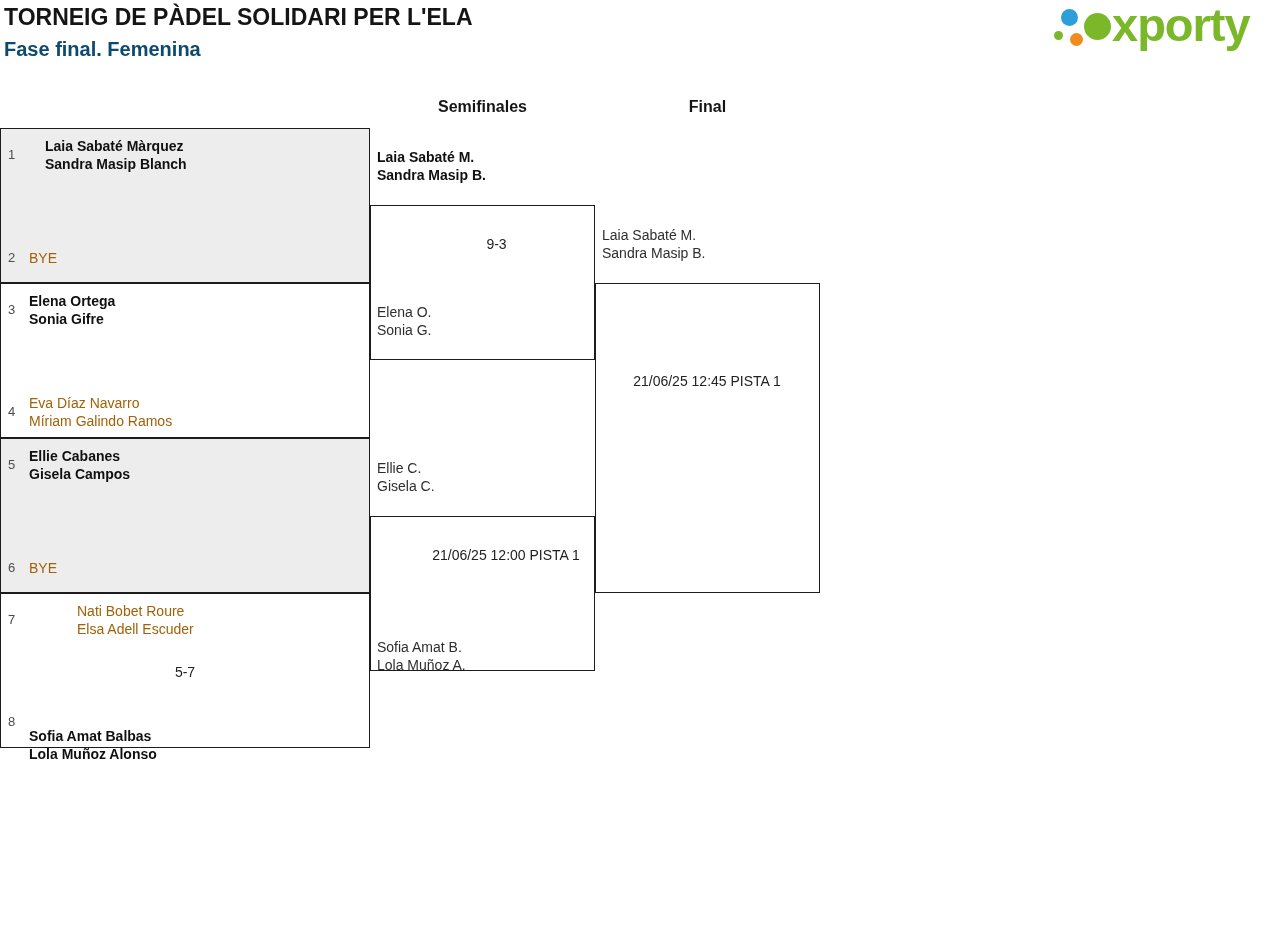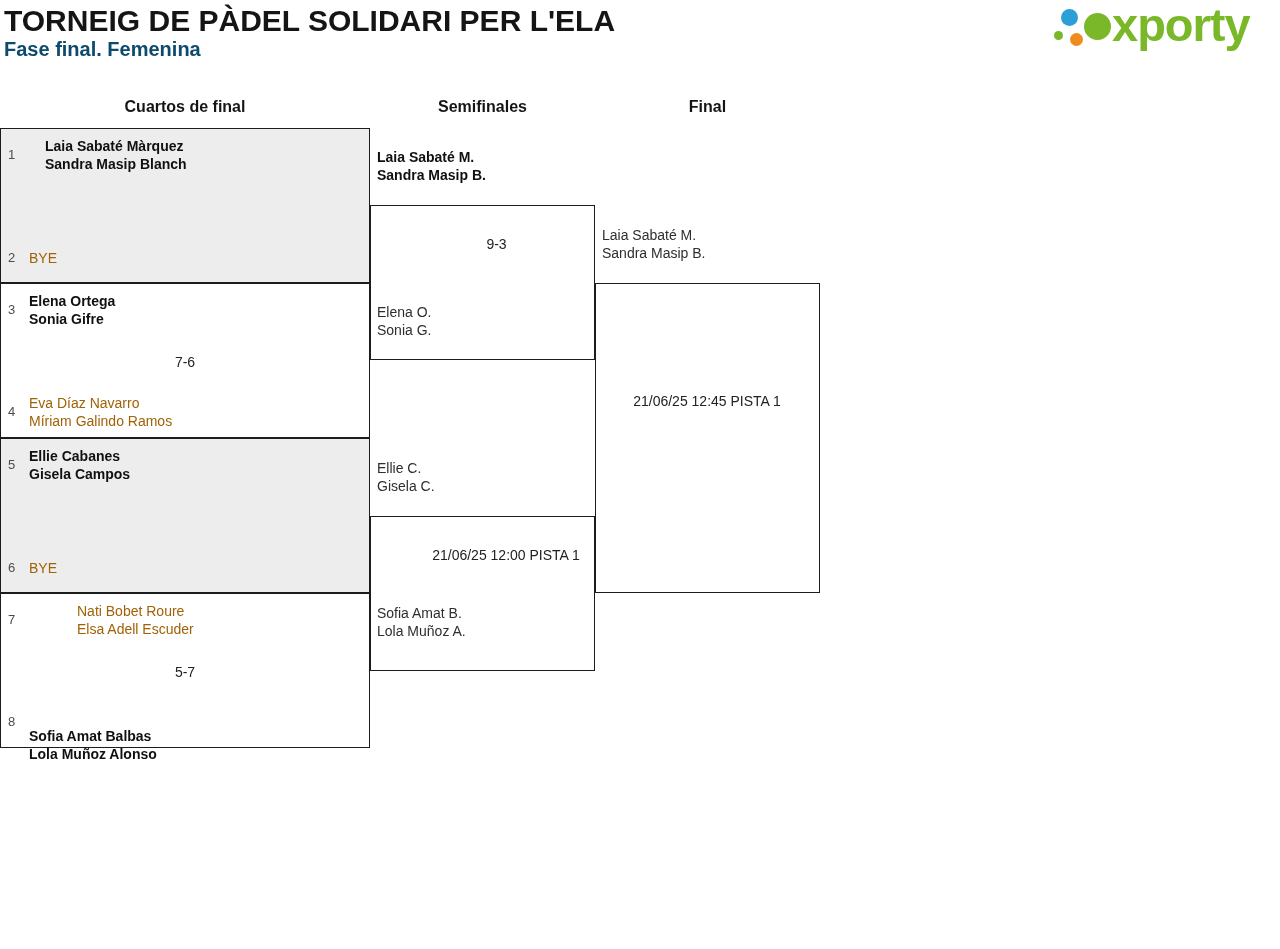--- a/index.html
+++ b/index.html
@@ -1,19 +1,19 @@
 <!DOCTYPE html>
 <html><head>
 <meta charset="utf-8">
 <style>
   * { margin:0; padding:0; box-sizing:border-box; }
   html, body { background:#ffffff; font-family:"Liberation Sans", sans-serif; }
   .stage { position:relative; width:1280px; height:949px; background:#fff; overflow:hidden; }
 
-  .title    { position:absolute; left:4px; top:4px;  font-size:30px; font-weight:bold; color:#151515; }
+  .title    { position:absolute; left:4px; top:4px;  font-size:23px; font-weight:bold; color:#151515; }
   .subtitle { position:absolute; left:4px; top:38px; font-size:20px; font-weight:bold; color:#0c4a6e; }
 
   .logo { position:absolute; left:1048px; top:3px; width:228px; height:62px; cursor:pointer; }
   .dot  { position:absolute; border-radius:50%; }
   .logo-text { position:absolute; left:64px; top:-6px; font-size:47px; font-weight:bold;
                color:#7ab829; letter-spacing:-1px; }
 
   .round-header { position:absolute; top:98px; font-size:16px; font-weight:bold;
                   color:#151515; text-align:center; }
 
@@ -38,21 +38,20 @@
   <div class="subtitle">Fase final. Femenina</div>
 
   <div class="logo">
     <span class="dot" style="left:13px; top:6px; width:17px; height:17px; background:#2d9fd8;"></span>
     <span class="dot" style="left:36px; top:10px; width:27px; height:27px; background:#7ab829;"></span>
     <span class="dot" style="left:22px; top:30px; width:13px; height:13px; background:#f08c1e;"></span>
     <span class="dot" style="left:6px; top:28px; width:9px; height:9px; background:#7ab829;"></span>
     <span class="logo-text">xporty</span>
   </div>
 
-  <div class="round-header" style="left:0; width:370px;">Cuartos de final</div>
   <div class="round-header" style="left:370px; width:225px;">Semifinales</div>
   <div class="round-header" style="left:595px; width:225px;">Final</div>
 
   <div class="box gray" style="left:0; top:128px; width:370px; height:155px;">
     <div class="seed" style="top:8px; line-height:36px;">1</div>
     <div class="team winner" style="top:8px;margin-left:16px;">
       <div>Laia Sabaté Màrquez</div>
       <div>Sandra Masip Blanch</div>
     </div>
     <div class="seed" style="top:120px; line-height:18px;">2</div>
@@ -60,21 +59,20 @@
       <div>BYE</div>
     </div>
   </div>
 
   <div class="box" style="left:0; top:283px; width:370px; height:155px;">
     <div class="seed" style="top:8px; line-height:36px;">3</div>
     <div class="team winner" style="top:8px;">
       <div>Elena Ortega</div>
       <div>Sonia Gifre</div>
     </div>
-    <div class="score" style="left:0; top:69px; width:368px;">7-6</div>
     <div class="seed" style="top:110px; line-height:36px;">4</div>
     <div class="team" style="top:110px;">
       <div>Eva Díaz Navarro</div>
       <div>Míriam Galindo Ramos</div>
     </div>
   </div>
 
   <div class="box gray" style="left:0; top:438px; width:370px; height:155px;">
     <div class="seed" style="top:8px; line-height:36px;">5</div>
     <div class="team winner" style="top:8px;">
@@ -111,25 +109,25 @@
     <div>Elena O.</div>
     <div>Sonia G.</div>
   </div>
 
   <div class="box" style="left:370px; top:516px; width:225px; height:155px;"></div>
   <div class="flo" style="left:377px; top:459px;">
     <div>Ellie C.</div>
     <div>Gisela C.</div>
   </div>
   <div class="score" style="left:370px; top:546px; width:272px;">21/06/25 12:00 PISTA 1</div>
-  <div class="flo" style="left:377px; top:604px;">
+  <div class="flo" style="left:377px; top:638px;">
     <div>Sofia Amat B.</div>
     <div>Lola Muñoz A.</div>
   </div>
 
   <div class="box" style="left:595px; top:283px; width:225px; height:310px;"></div>
   <div class="flo" style="left:602px; top:226px;">
     <div>Laia Sabaté M.</div>
     <div>Sandra Masip B.</div>
   </div>
-  <div class="score" style="left:595px; top:392px; width:224px;">21/06/25 12:45 PISTA 1</div>
+  <div class="score" style="left:595px; top:372px; width:224px;">21/06/25 12:45 PISTA 1</div>
 
 </div>
 
 </body></html>

